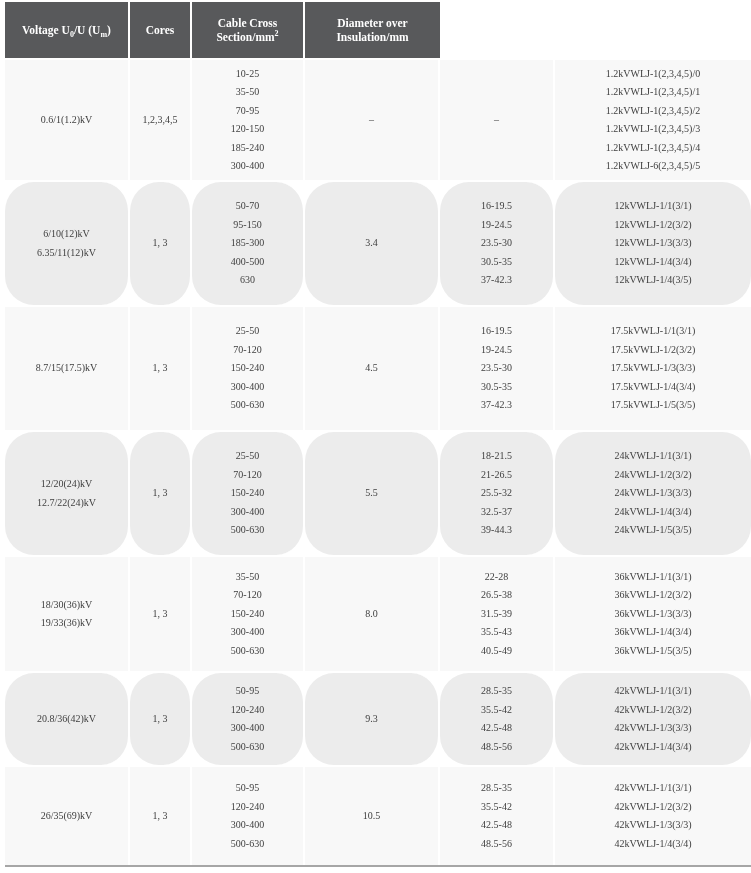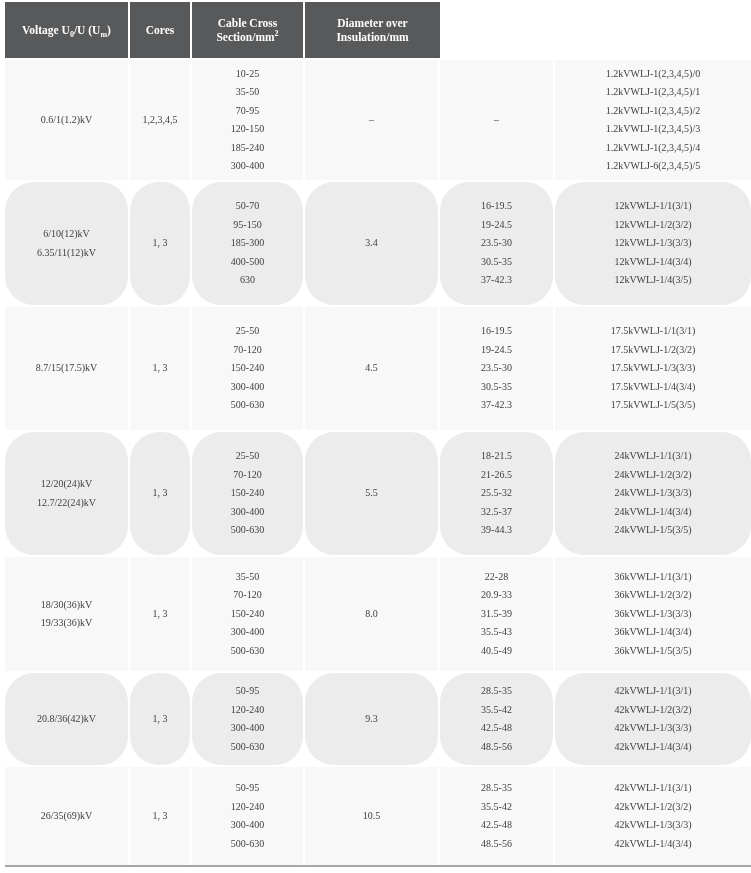--- a/index.html
+++ b/index.html
@@ -303,21 +303,21 @@
             </div>
           </div>
           <div class="cell">
             <div class="lines">
               <div class="line">8.0</div>
             </div>
           </div>
           <div class="cell">
             <div class="lines">
               <div class="line">22-28</div>
-              <div class="line">20.9-33</div>
+              <div class="line">26.5-38</div>
               <div class="line">31.5-39</div>
               <div class="line">35.5-43</div>
               <div class="line">40.5-49</div>
             </div>
           </div>
           <div class="cell block-left">
             <div class="lines">
               <div class="line">36kVWLJ-1/1(3/1)</div>
               <div class="line">36kVWLJ-1/2(3/2)</div>
               <div class="line">36kVWLJ-1/3(3/3)</div>

